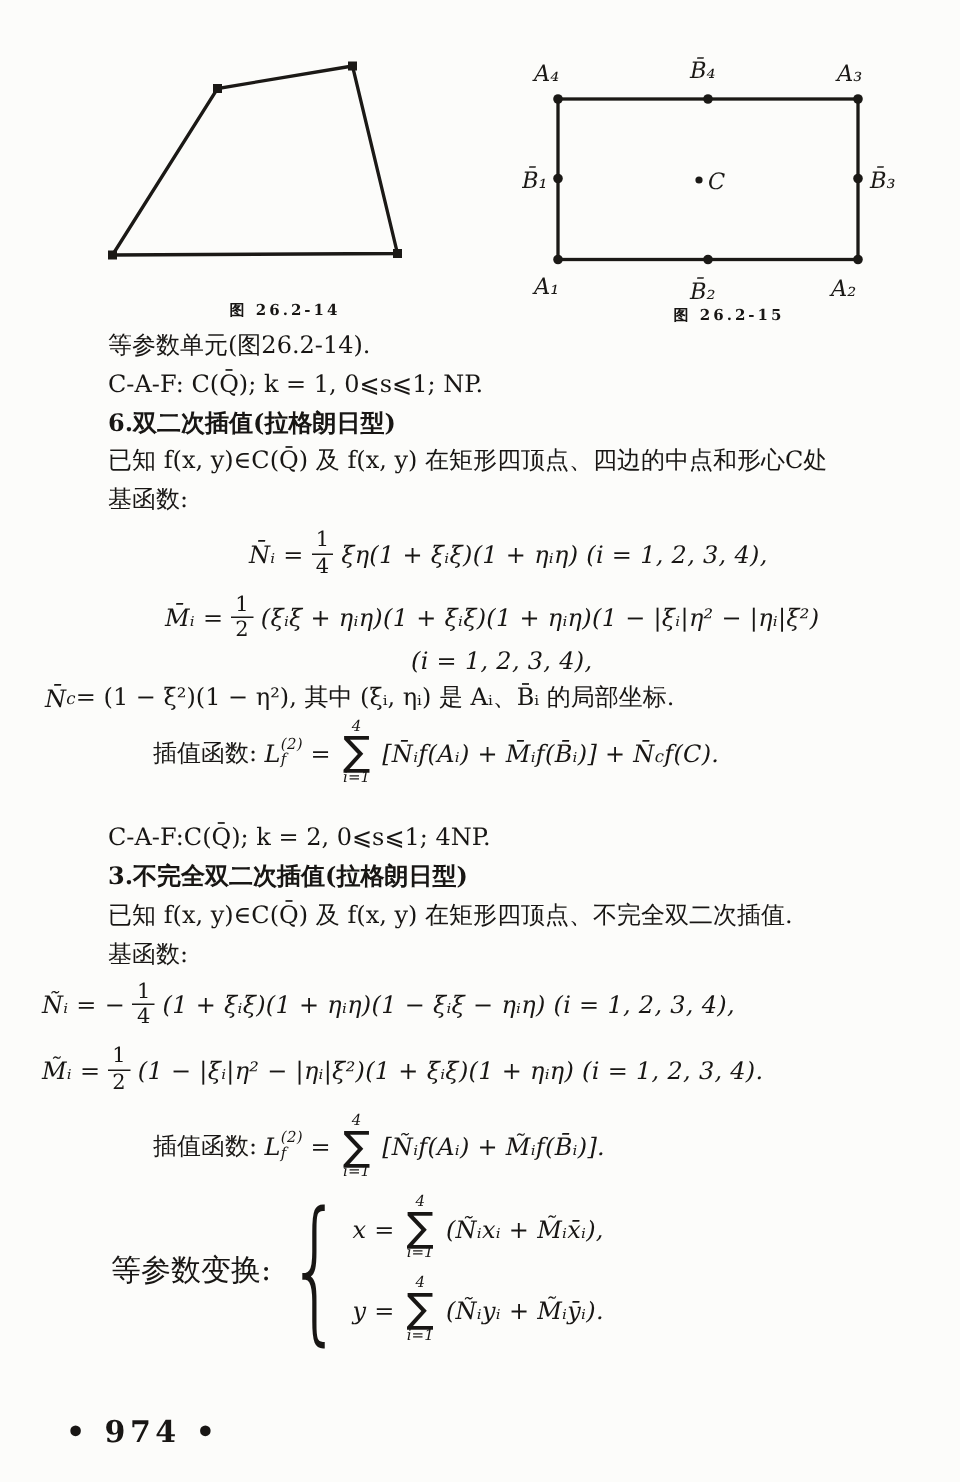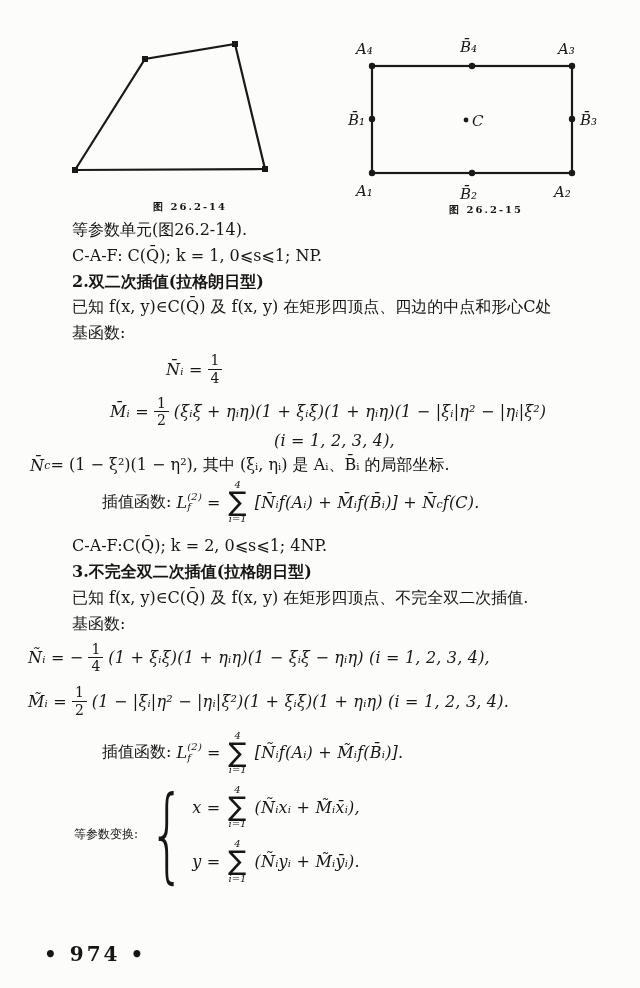--- a/index.html
+++ b/index.html
@@ -94,31 +94,32 @@
         <text class="figlabel" x="112" y="169">B̄₂</text>
         <text class="figlabel" x="206" y="167">A₂</text>
       </svg>
       <figcaption class="caption" style="margin-top:-6px">图  26.2-15</figcaption>
     </figure>
   </div>
 
   <div style="">
     <div class="ln indent">等参数单元(图26.2-14).</div>
     <div class="ln indent">C-A-F: C(Q̄);  k = 1, 0⩽s⩽1;  NP.</div>
-    <div class="ln indent bold">2.双二次插值(拉格朗日型)</div>
+    <div class="ln indent bold">6.双二次插值(拉格朗日型)</div>
     <div class="ln indent">已知 f(x, y)∈C(Q̄) 及 f(x, y) 在矩形四顶点、四边的中点和形心C处</div>
     <div class="ln indent">基函数:</div>
   </div>
 
   <div class="formula" style="margin:6px 0 0 148px">
     <span class="mi">N̄ᵢ =</span>
     <span class="frac">
       <span class="num">1</span>
       <span class="den">4</span>
     </span>
+    <span class="mi">ξη(1 + ξᵢξ)(1 + ηᵢη) (i = 1, 2, 3, 4),</span>
   </div>
 
   <div class="formula" style="margin:8px 0 0 92px">
     <span class="mi">M̄ᵢ =</span>
     <span class="frac">
       <span class="num">1</span>
       <span class="den">2</span>
     </span>
     <span class="mi">(ξᵢξ + ηᵢη)(1 + ξᵢξ)(1 + ηᵢη)(1 − |ξᵢ|η² − |ηᵢ|ξ²)</span>
   </div>
@@ -147,21 +148,21 @@
       <span class="sigma">∑</span>
       <span class="lim">i=1</span>
     </span>
     <span class="mi" style="display:inline-flex;align-items:baseline;gap:0">
       <span>[N̄ᵢf(Aᵢ) + M̄ᵢf(B̄ᵢ)] + N̄</span>
         <sub class="c">c</sub>
         <span>f(C).</span>
     </span>
   </div>
 
-  <div class="ln indent" style="margin-top:10px">C-A-F:C(Q̄);  k = 2, 0⩽s⩽1;  4NP.</div>
+  <div class="ln indent" style="margin-top:22px">C-A-F:C(Q̄);  k = 2, 0⩽s⩽1;  4NP.</div>
   <div class="ln indent bold">3.不完全双二次插值(拉格朗日型)</div>
   <div class="ln indent">已知 f(x, y)∈C(Q̄) 及 f(x, y) 在矩形四顶点、不完全双二次插值.</div>
   <div class="ln indent">基函数:</div>
 
   <div class="formula" style="margin:4px 0 0 10px">
     <span class="mi">Ñᵢ = −</span>
     <span class="frac">
       <span class="num">1</span>
       <span class="den">4</span>
     </span>
@@ -189,21 +190,21 @@
     <span class="mi">=</span>
     <span class="sum">
       <span class="lim">4</span>
       <span class="sigma">∑</span>
       <span class="lim">i=1</span>
     </span>
     <span class="mi">[Ñᵢf(Aᵢ) + M̃ᵢf(B̄ᵢ)].</span>
   </div>
 
   <div class="iso-row" style="margin:10px 0 0 56px">
-    <span class="zh" style="font-size:12px">等参数变换:</span>
+    <span class="zh" style="font-size:20px">等参数变换:</span>
     <span class="brace">{</span>
     <div class="iso-eqs">
       <div class="formula">
         <span class="mi">x =</span>
         <span class="sum">
           <span class="lim">4</span>
           <span class="sigma">∑</span>
           <span class="lim">i=1</span>
         </span>
         <span class="mi">(Ñᵢxᵢ + M̃ᵢx̄ᵢ),</span>

